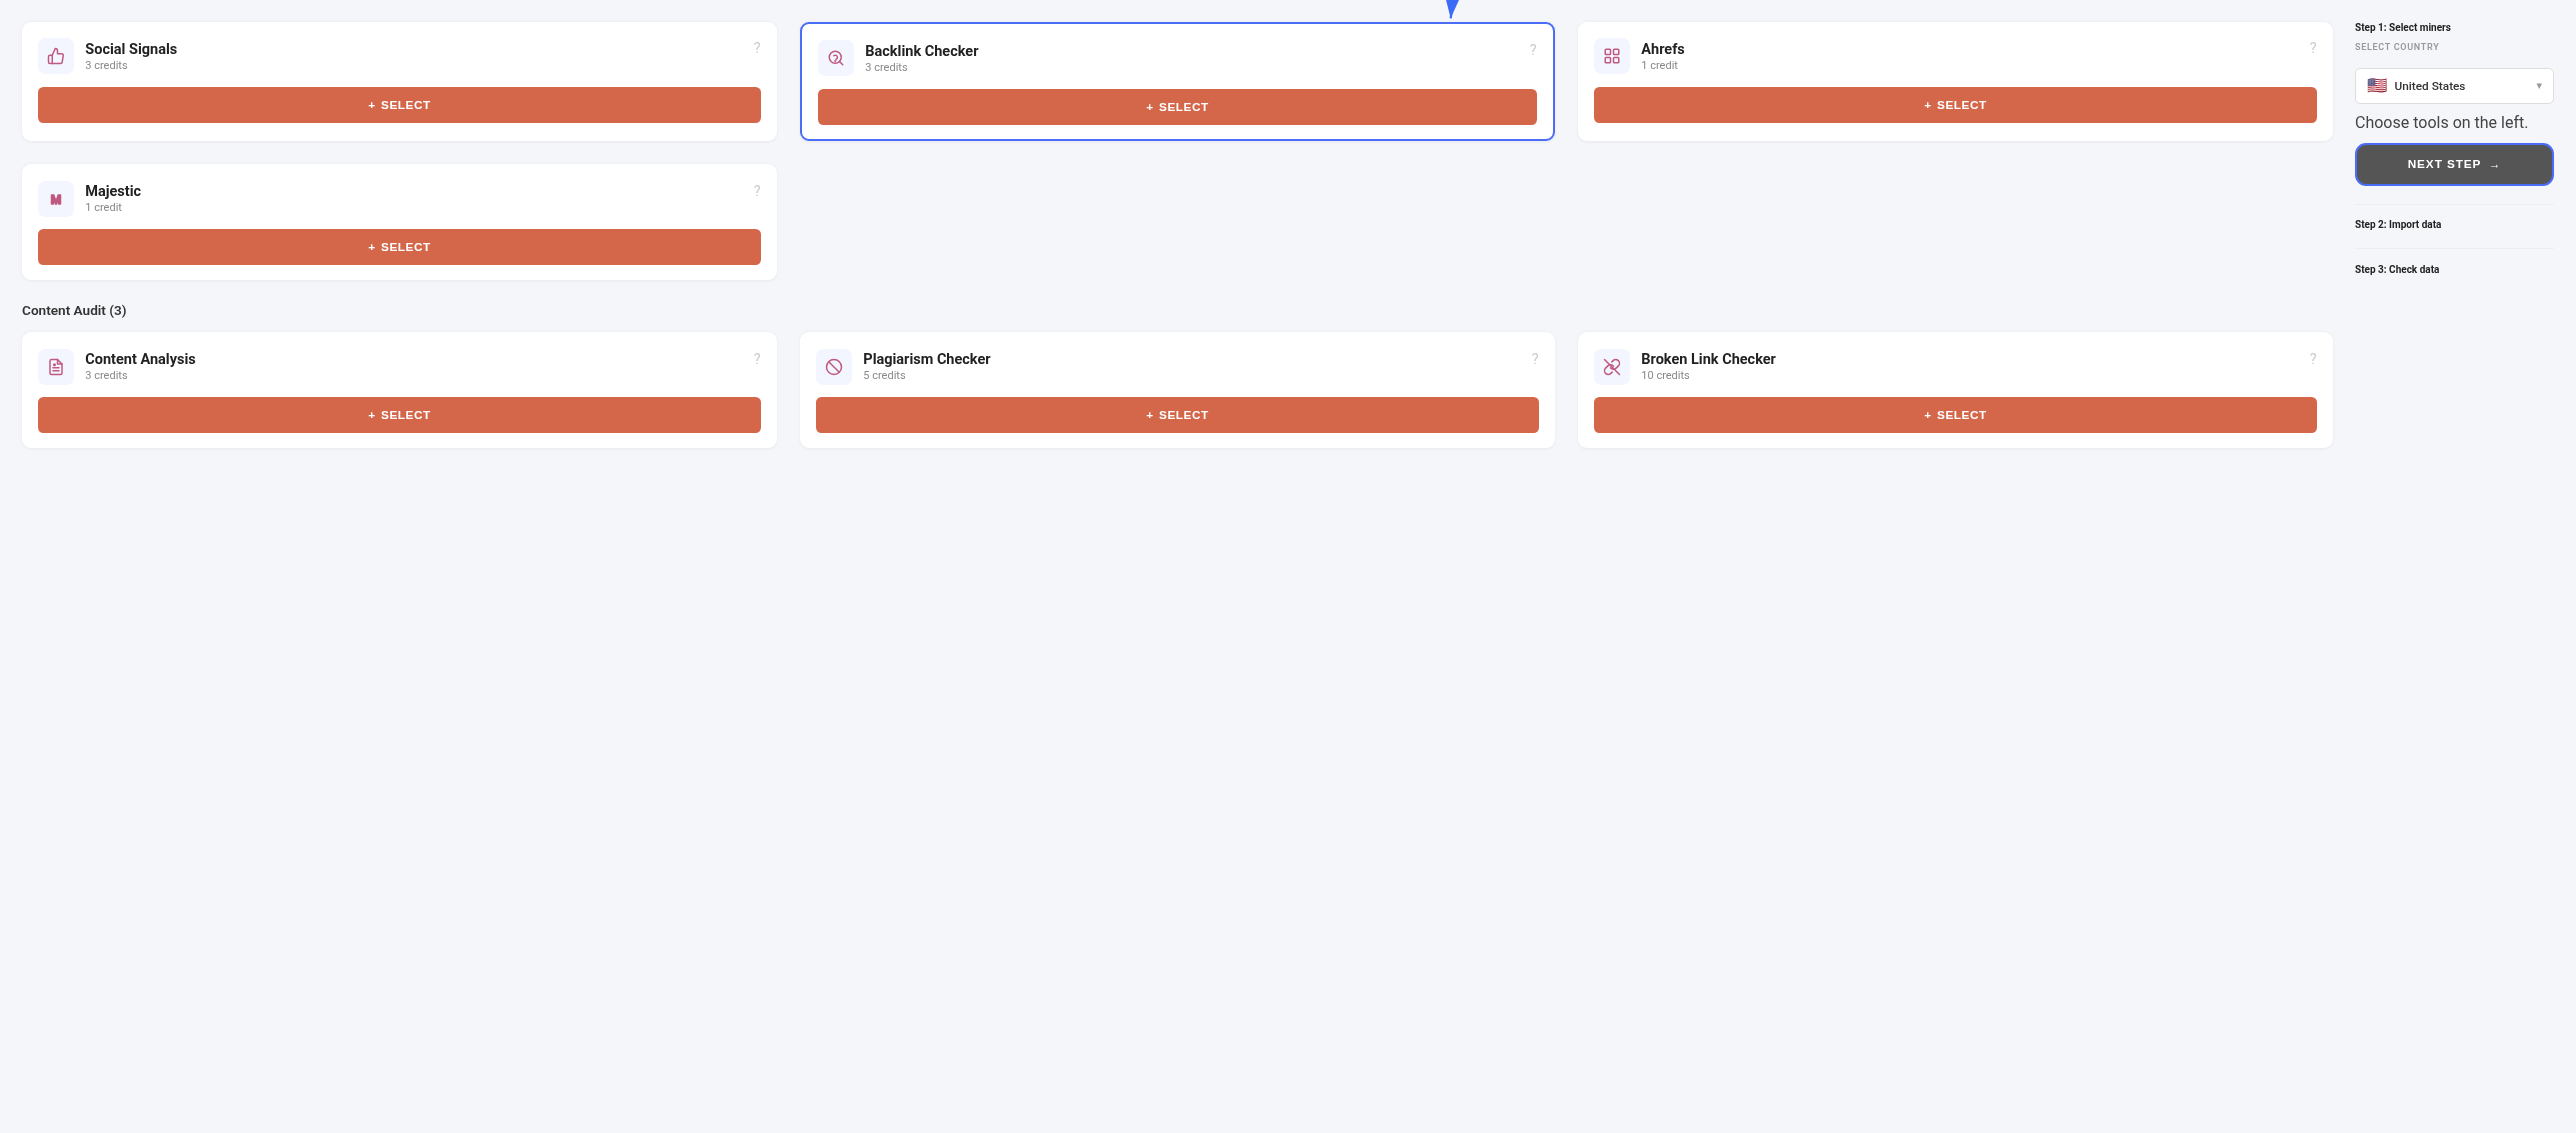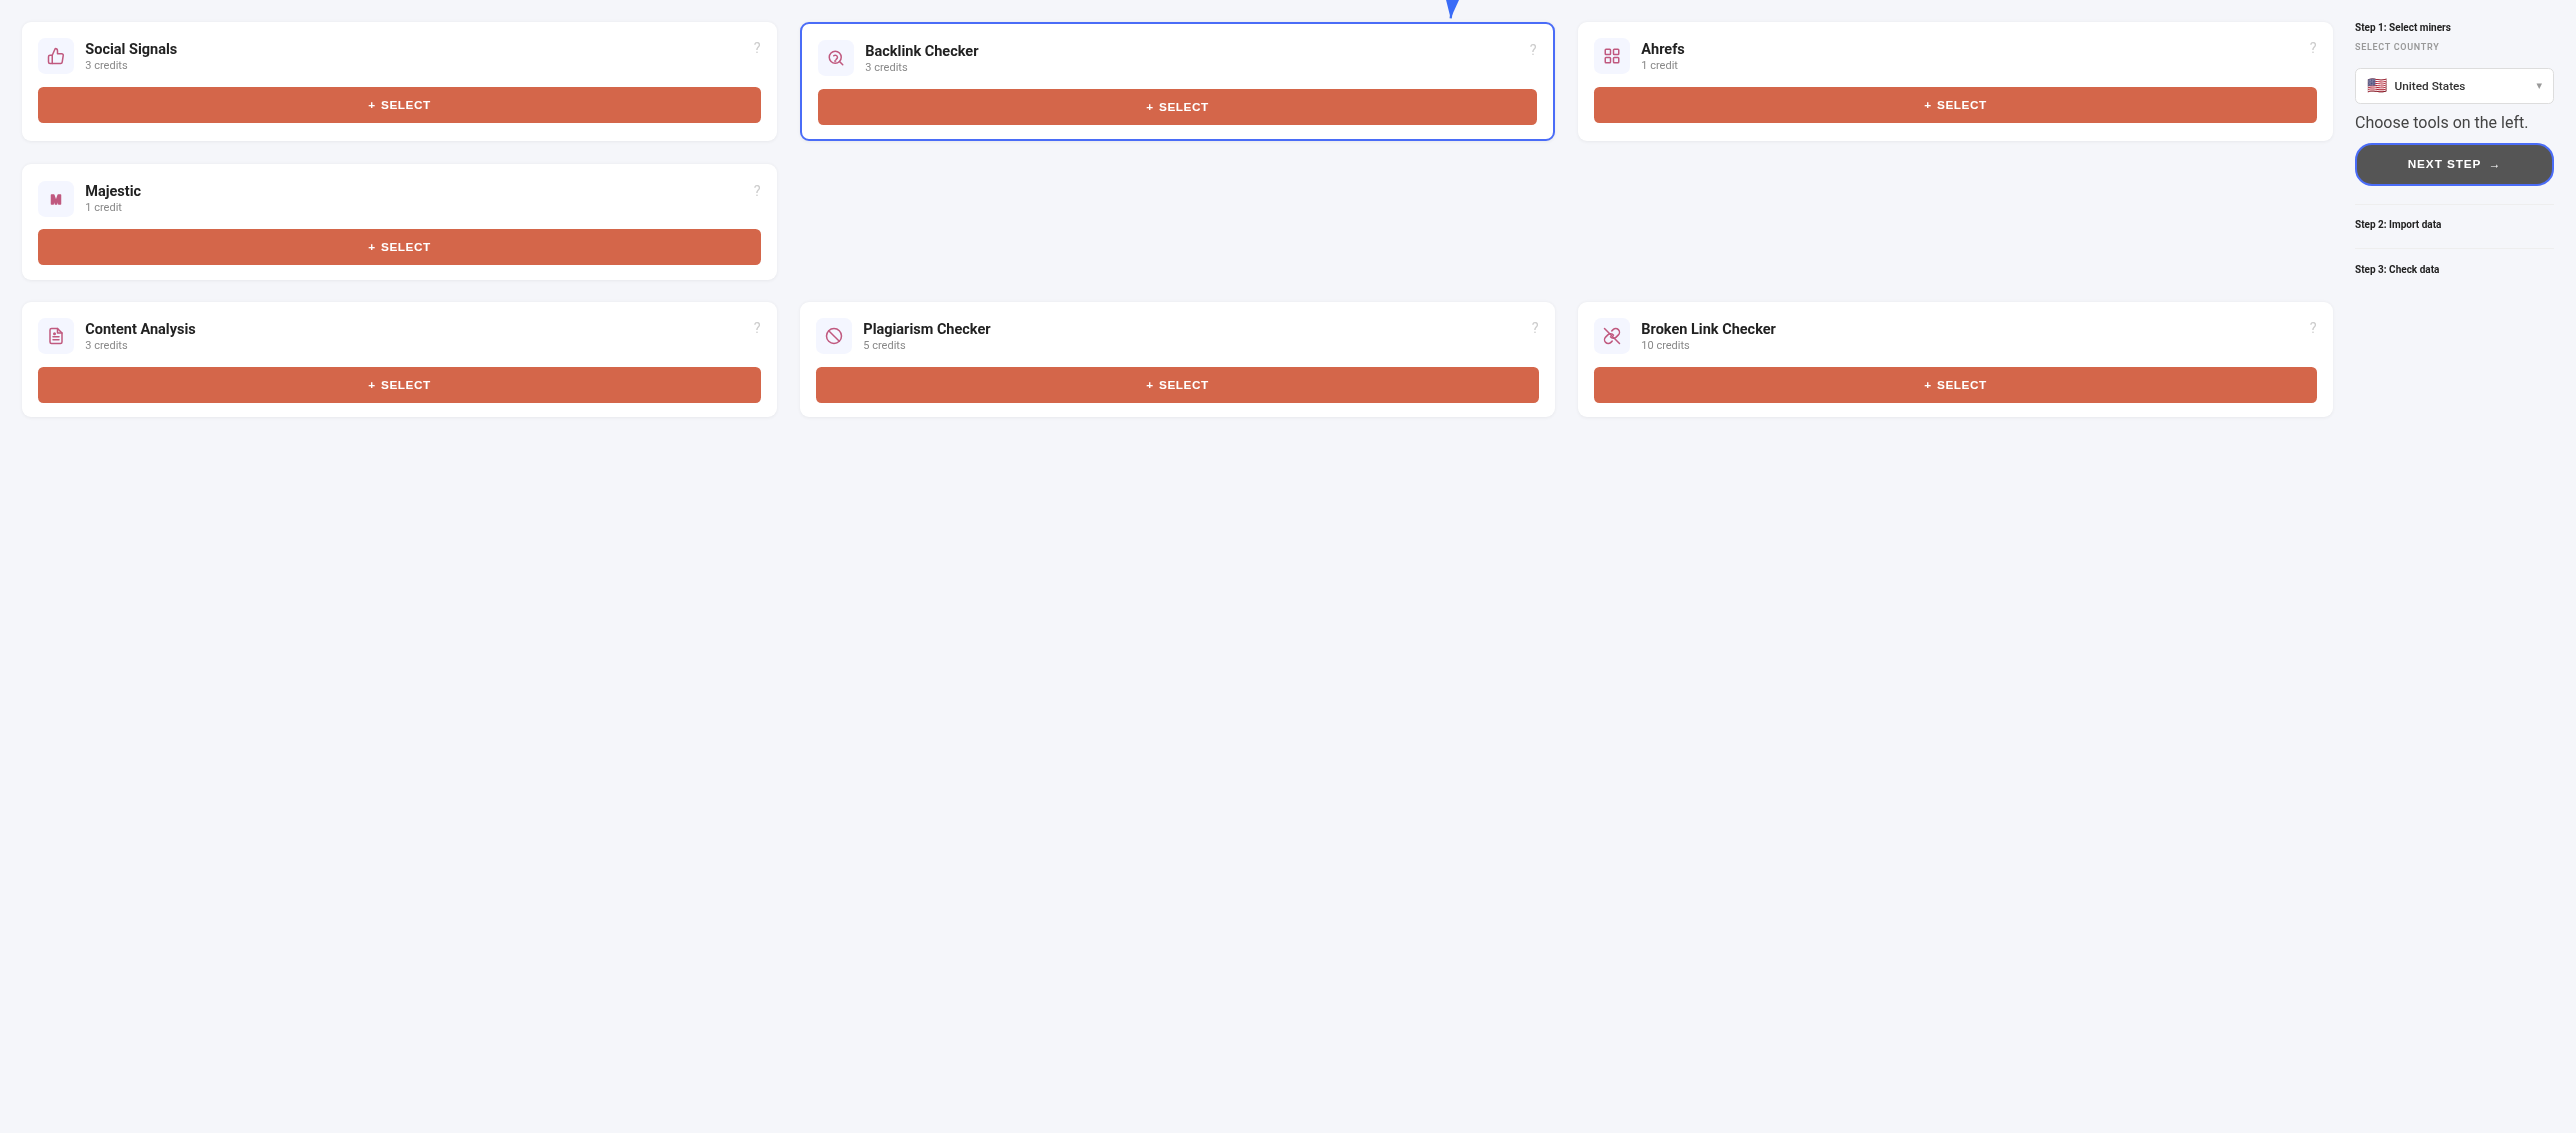--- a/index.html
+++ b/index.html
@@ -156,21 +156,21 @@
     .next-step-btn {
       display: flex;
       align-items: center;
       justify-content: center;
       gap: 7.3px;
       width: 100%;
       padding: 12.7px 18px;
       background: #555;
       color: #fff;
       border: 2.3px solid #4a6cf7;
-      border-radius: 17px;
+      border-radius: 11px;
       font-size: 11.8px;
       font-weight: 700;
       letter-spacing: 0.9px;
       text-transform: uppercase;
       cursor: pointer;
     }
     .step-separator {
       border: none;
       border-top: 0.9px solid #eee;
       margin: 14.5px 0;
@@ -297,20 +297,21 @@
           <button class="select-btn">
             <span>+</span>
             <span>SELECT</span>
           </button>
         </div>
 
       </div>
     </div>
 
     <div>
+      <div class="section-title">Content Audit (3)</div>
       <div class="tools-grid">
 
         <div class="tool-card">
           <div class="tool-card-header">
             <div class="tool-card-info">
               <div class="tool-icon">
                 <svg viewBox="0 0 24 24" fill="none" stroke="#c0597f" stroke-width="2" stroke-linecap="round" stroke-linejoin="round">
                   <path d="M14 2H6a2 2 0 0 0-2 2v16a2 2 0 0 0 2 2h12a2 2 0 0 0 2-2V8z"></path>
                   <polyline points="14 2 14 8 20 8"></polyline>
                   <line x1="16" y1="13" x2="8" y2="13"></line>

